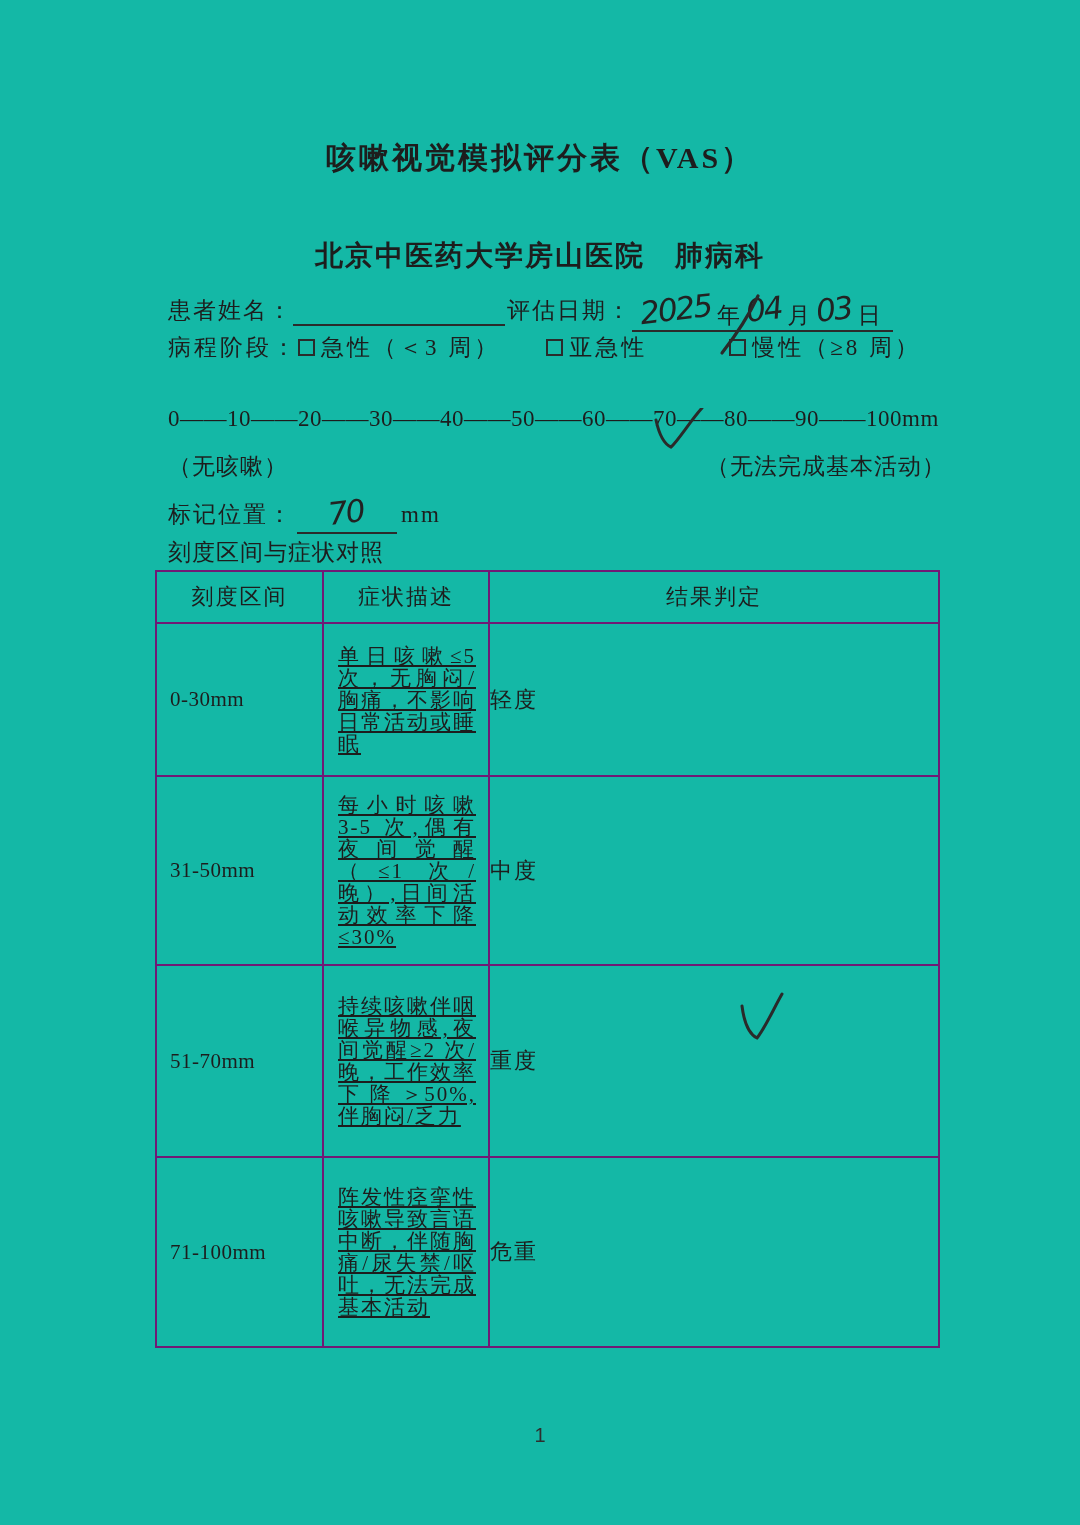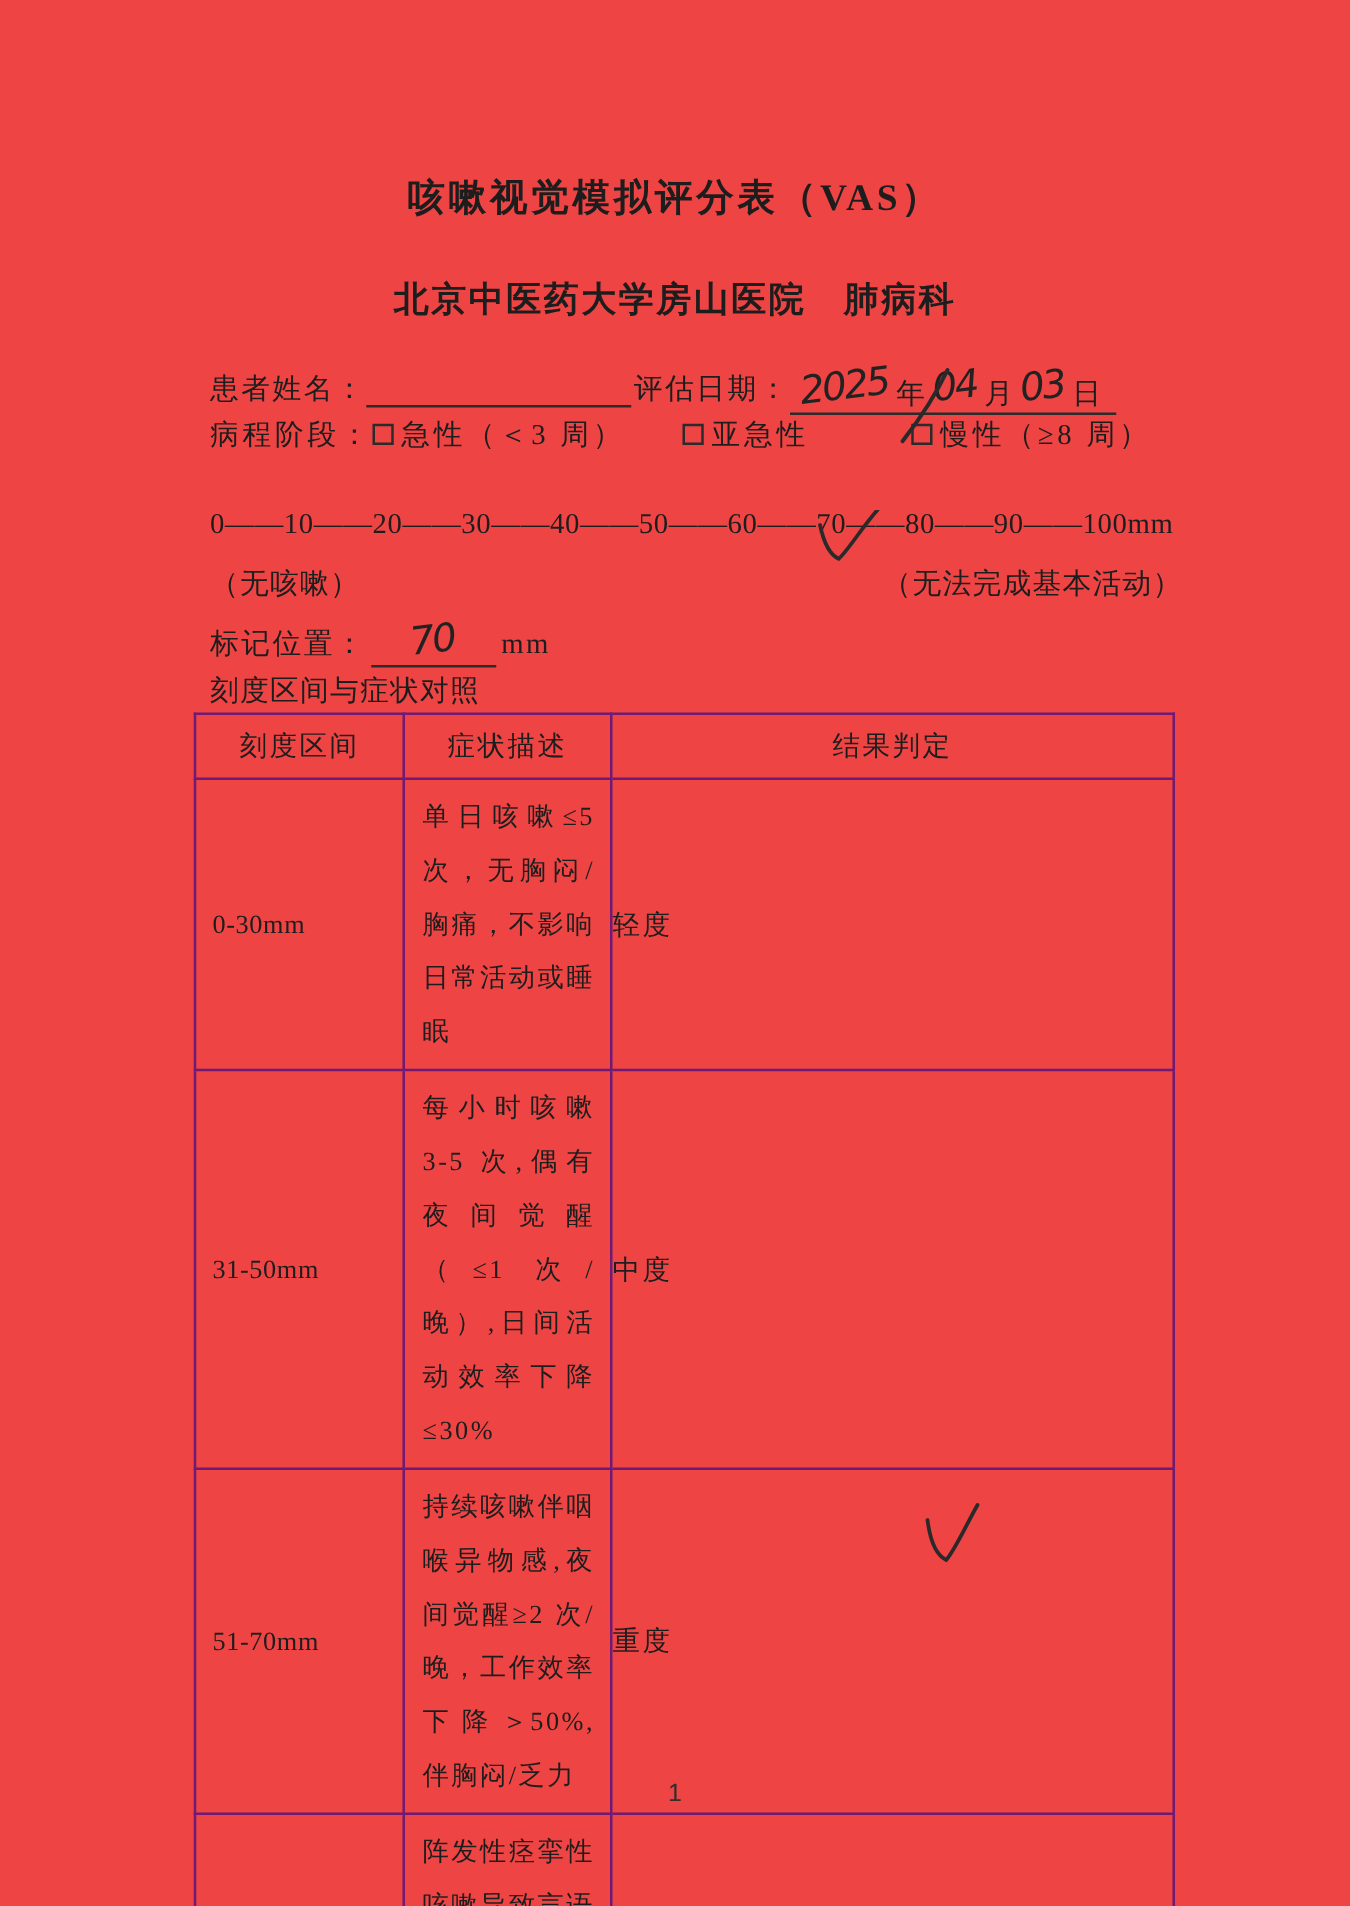--- a/index.html
+++ b/index.html
@@ -1,31 +1,31 @@
 <!DOCTYPE html>
 <html><head>
 <meta charset="utf-8">
 <style>
   * { margin:0; padding:0; box-sizing:border-box; }
   html,body { background:#ffffff; }
   .page {
     position:relative;
     width:1080px; height:1525px;
     margin:0 auto;
-    background:#ef4444;
+    background:#14b8a6;
     color:#1d1d1d;
     font-family:"Liberation Serif","DejaVu Serif",serif;
     overflow:hidden;
   }
   .doc-title {
     position:absolute; top:138px; left:0; width:100%;
     text-align:center; font-size:30px; font-weight:700; letter-spacing:3px;
   }
   .doc-subtitle {
-    position:absolute; top:221px; left:0; width:100%;
+    position:absolute; top:237px; left:0; width:100%;
     text-align:center; font-size:28px; font-weight:700; letter-spacing:2px;
   }
   .line-row { position:absolute; left:168px; font-size:23px; white-space:nowrap; }
   .patient-row { top:286px; letter-spacing:2px; }
   .blank-underline {
     display:inline-block; vertical-align:bottom;
     border-bottom:2px solid #2b2b2b; height:30px;
   }
   .name-blank { width:212px; margin-right:2px; }
   .date-group {
@@ -65,22 +65,22 @@
   table.vas {
     position:absolute; top:570px; left:155px;
     width:783px; border-collapse:collapse; table-layout:fixed;
     font-size:21px;
   }
   table.vas th, table.vas td { border:2px solid #701a75; }
   table.vas th { font-weight:400; font-size:22px; letter-spacing:2px; height:52px; }
   td.range { padding-left:13px; letter-spacing:0.5px;margin-left:26px; }
   td.desc {
     padding:8px 12px 8px 14px;
-    line-height:43px; letter-spacing:2px;
-    text-align:justify; text-align-last:left;
+    line-height:22px; letter-spacing:2px;
+    text-align:justify; text-align-last:left;text-decoration:underline;
   }
   td.result { text-align:left; font-size:22px; letter-spacing:2px; position:relative; }
   tr.r1 { height:153px; }
   tr.r2 { height:189px; }
   tr.r3 { height:192px; }
   tr.r4 { height:190px; }
   .page-number {
     position:absolute; top:1424px; left:0; width:100%;
     text-align:center; font-size:20px;
     font-family:"Liberation Sans","DejaVu Sans",sans-serif; color:#2e2e2e;

